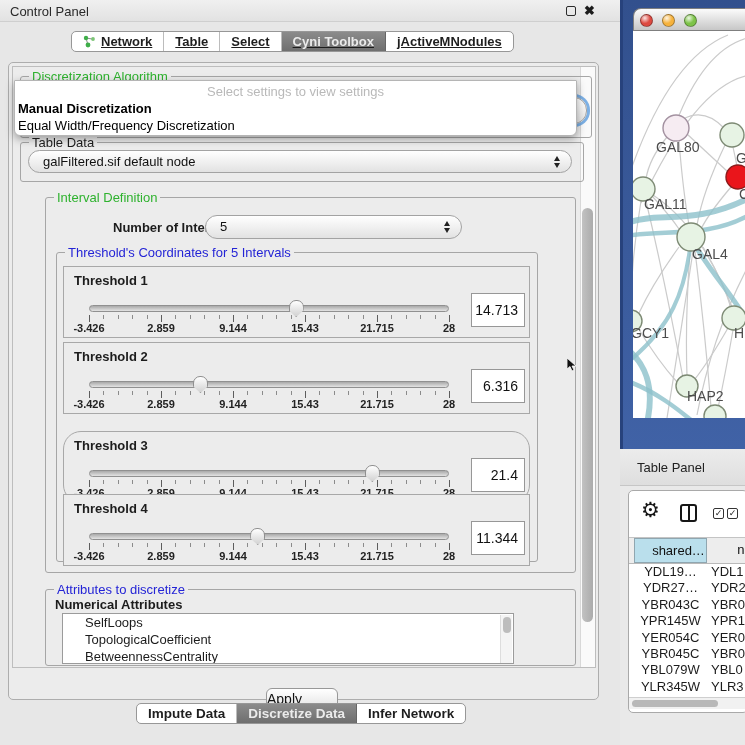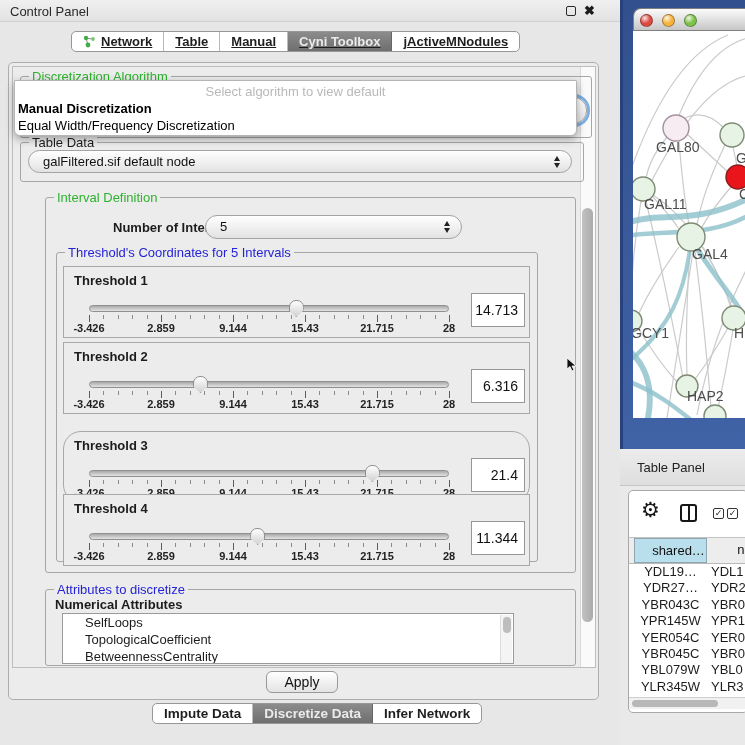--- a/index.html
+++ b/index.html
@@ -71,24 +71,24 @@
     font-size:14px; text-align:right; line-height:32px; padding-right:6px; color:#111;}
 
   
   .attr-sub{position:absolute; left:55px; top:597px; font-weight:bold; font-size:13px;}
   .attr-list{position:absolute; left:62px; top:613px; width:452px; height:51px; background:#fff; border:1px solid #9b9b9b; overflow:hidden;}
   .attr-list .it{padding-left:22px; line-height:17px; font-size:13px; white-space:nowrap;}
   .attr-vsb{position:absolute; right:1px; top:1px; width:12px; height:48px; background:#f4f4f4; border-left:1px solid #ddd;}
   .attr-vsb b{position:absolute; left:2px; top:2px; width:8px; height:16px; background:#bdbdbd; border-radius:4px;}
 
   .btn{position:absolute; background:linear-gradient(#ffffff,#e3e3e3); border:1px solid #989898; border-radius:6px;
-    font-size:14px; text-align:center; color:#111;}
+    font-size:14px; color:#111;margin-top:17px;}
   .apply{left:266px; top:671px; width:72px; height:22px; line-height:20px;}
 
-  .bottom-tabs{left:152px; top:703px;}
+  .bottom-tabs{left:136px; top:703px;}
   .bottom-tabs .s{font-size:13.5px;}
 
   
   .cursor{position:absolute; left:567px; top:358px; z-index:99;}
 
   
   .net-window{position:absolute; left:620px; top:0; width:125px; height:449px; background:linear-gradient(#32508d,#4062a6);}
   .net-titlebar{position:absolute; left:633px; top:8px; width:112px; height:23px; border:1px solid #7f7f7f; border-right:none;
     border-radius:8px 0 0 0; background:linear-gradient(#fbfbfb,#c7c7c7);}
   .tl{position:absolute; top:5px; width:13px; height:13px; border-radius:50%; border:1px solid rgba(0,0,0,.35);}
@@ -144,21 +144,21 @@
             <circle cx="10" cy="4" r="1.9" fill="#7cc576"></circle>
             <circle cx="5" cy="10" r="2.4" fill="#3fae49"></circle>
           </svg>
         </span>
         <span>Network</span>
       </div>
       <div class="s">
           <span>Table</span>
         </div>
       <div class="s">
-          <span>Manual</span>
+          <span>Select</span>
         </div>
       <div class="s sel">
           <span>Cyni Toolbox</span>
         </div>
       <div class="s">
           <span>jActiveMNodules</span>
         </div>
     </div>
 
     <div class="outer-panel"></div>
@@ -170,21 +170,21 @@
       <span class="gtitle green">Discretization Algorithm</span>
     </div>
     <div class="combo focus" style="left:29px; top:97px; width:558px; height:27px; border-radius:13px;">
       <span class="stepper">
           <i class="tri-up"></i>
           <i class="tri-dn"></i>
         </span>
     </div>
 
     <div class="popup">
-      <div class="hint">Select algorithm to view default</div>
+      <div class="hint">Select settings to view settings</div>
       <div class="opt1">Manual Discretization</div>
       <div class="opt2">Equal Width/Frequency Discretization</div>
     </div>
 
     <div class="group" style="left:20px; top:142px; width:564px; height:40px;">
       <span class="gtitle" style="color:#1e1e1e;">Table Data</span>
     </div>
     <div class="combo" style="left:28px; top:150px; width:544px; height:23px;">
       <span class="txt">galFiltered.sif default node</span>
       <span class="stepper">

